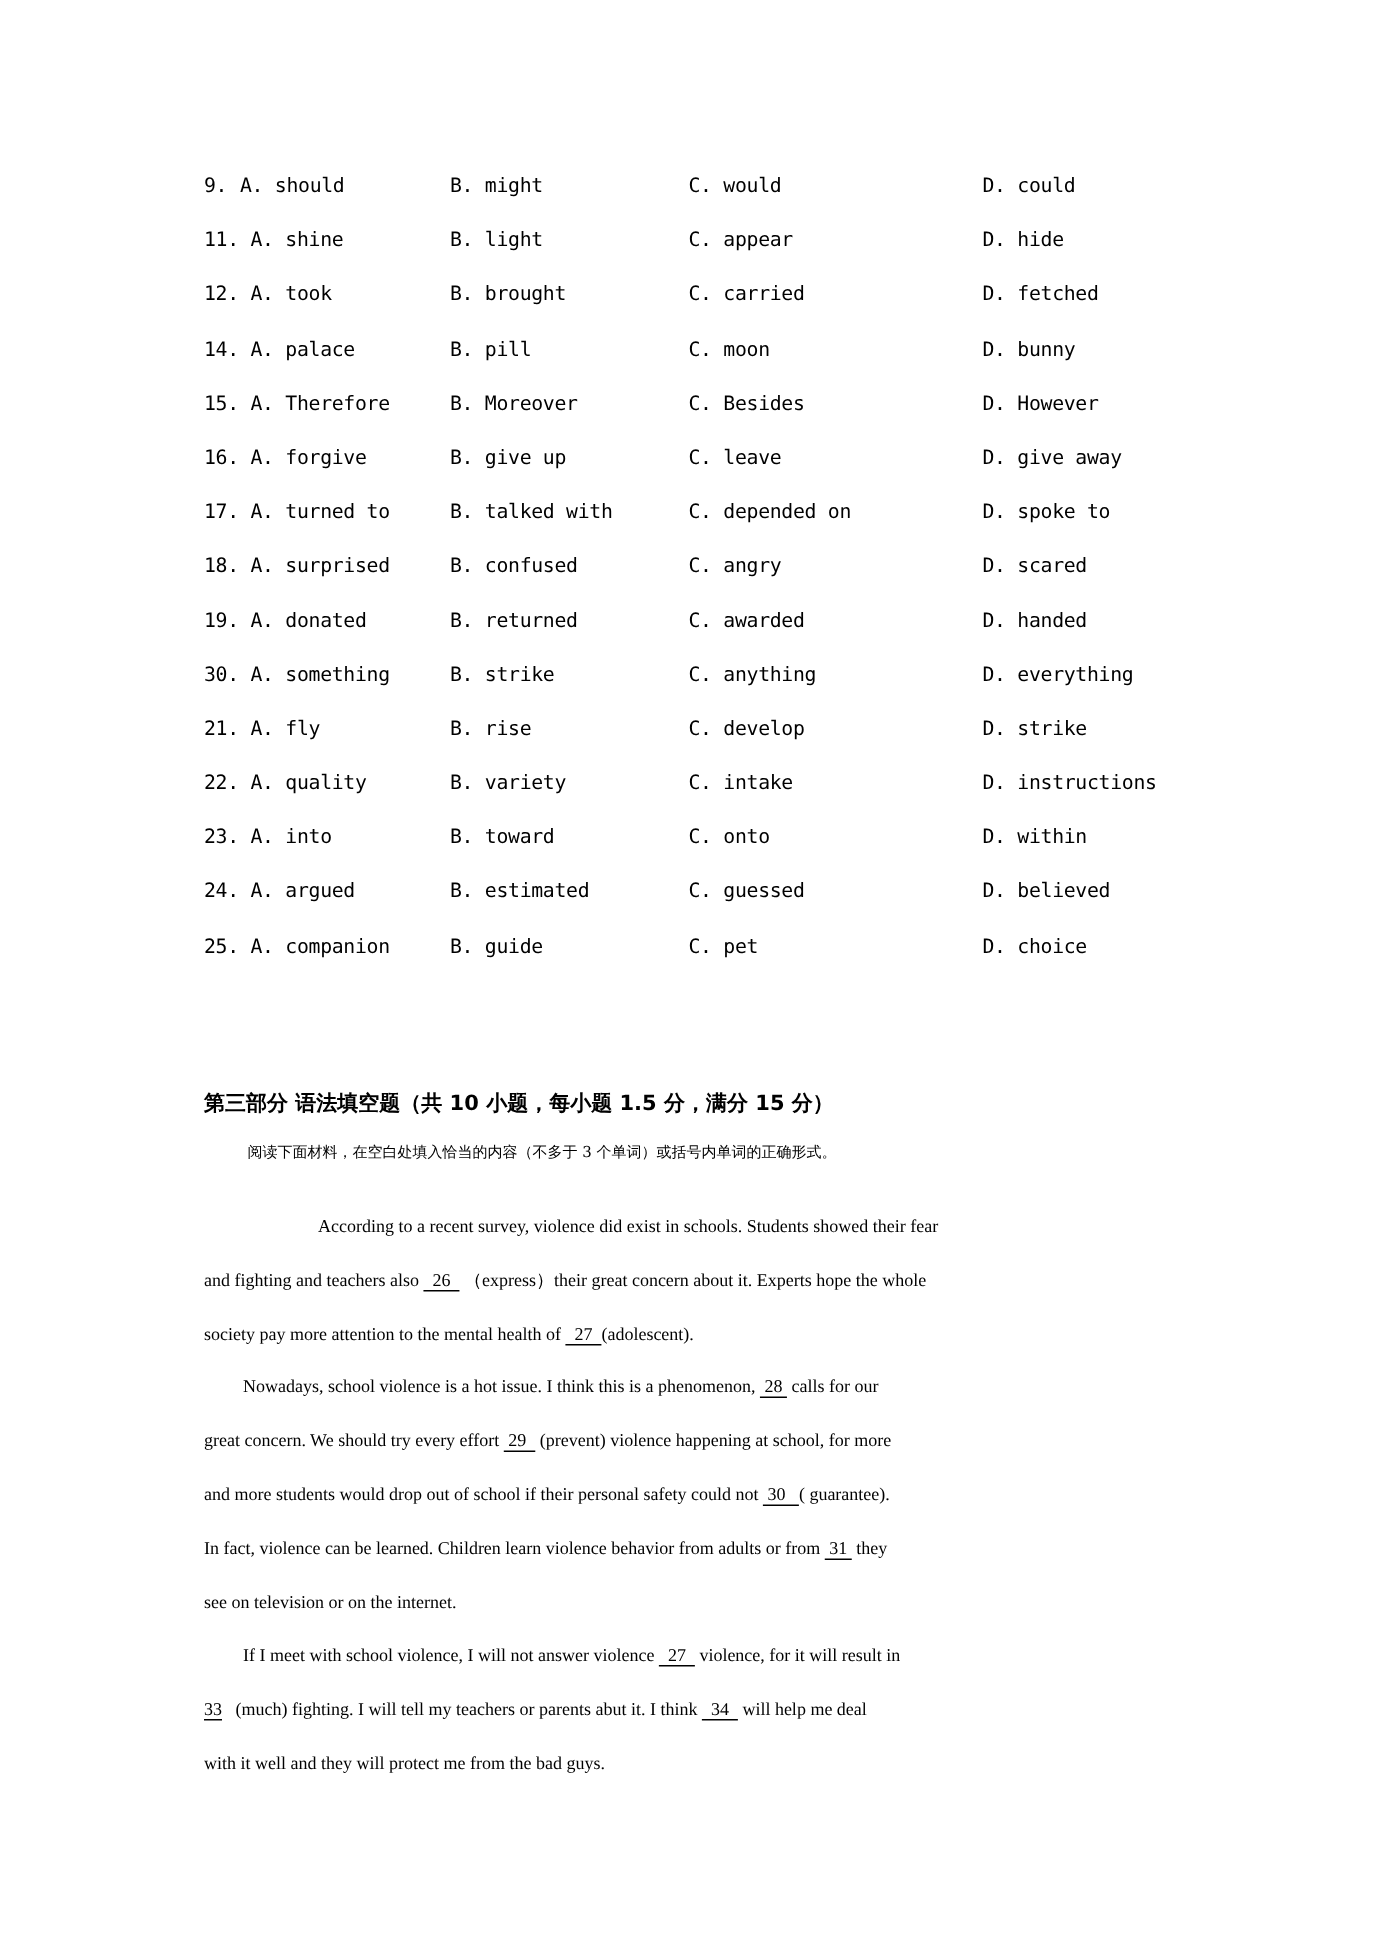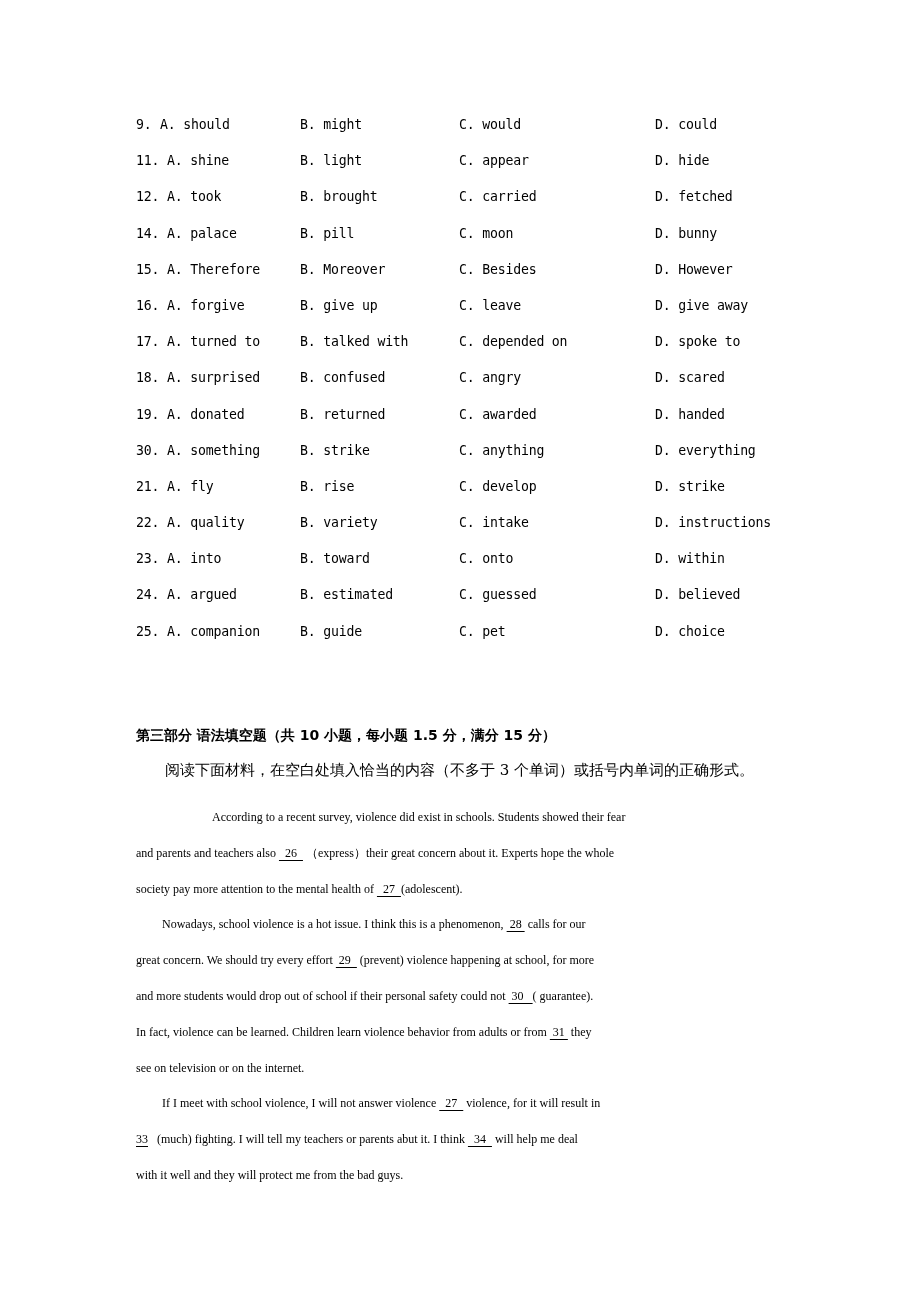--- a/index.html
+++ b/index.html
@@ -65,21 +65,21 @@
     white-space: nowrap;
   }
 
   
   .instruction {
     position: absolute;
     left: 136px;
     top: 761px;
     width: 770px;
     font-family: "DejaVu Serif", "Liberation Serif", serif;
-    font-size: 15px;
+    font-size: 10px;
     text-indent: 29px;
     white-space: nowrap;
   }
 
   
   .passage {
     position: absolute;
     left: 136px;
     top: 800px;
     width: 772px;
@@ -216,21 +216,21 @@
         <span class="mc-cell mc-d">D. choice</span>
       </div>
     </div>
 
   <div class="section-heading">第三部分 语法填空题（共 10 小题，每小题 1.5 分，满分 15 分）</div>
 
   <div class="instruction">阅读下面材料，在空白处填入恰当的内容（不多于 3 个单词）或括号内单词的正确形式。</div>
 
   <div class="passage">
       <div class="p-line indent-big"><span class="nb">According to a recent survey, violence did exist in schools. Students showed their fear</span></div>
-      <div class="p-line"><span class="nb">and parents and teachers also </span><span class="blank">  26  </span><span class="nb"> （express）their great concern about it. Experts hope the whole</span></div>
+      <div class="p-line"><span class="nb">and fighting and teachers also </span><span class="blank">  26  </span><span class="nb"> （express）their great concern about it. Experts hope the whole</span></div>
       <div class="p-line"><span class="nb">society pay more attention to the mental health of </span><span class="blank">  27  </span><span class="nb">(adolescent).</span></div>
       <div class="p-line indent"><span class="nb">Nowadays, school violence is a hot issue. I think this is a phenomenon, </span><span class="blank"> 28 </span><span class="nb"> calls for our</span></div>
       <div class="p-line"><span class="nb">great concern. We should try every effort </span><span class="blank"> 29  </span><span class="nb"> (prevent) violence happening at school, for more</span></div>
       <div class="p-line"><span class="nb">and more students would drop out of school if their personal safety could not </span><span class="blank"> 30   </span><span class="nb">( guarantee).</span></div>
       <div class="p-line"><span class="nb">In fact, violence can be learned. Children learn violence behavior from adults or from </span><span class="blank"> 31 </span><span class="nb"> they</span></div>
       <div class="p-line"><span class="nb">see on television or on the internet.</span></div>
       <div class="p-line indent"><span class="nb">If I meet with school violence, I will not answer violence </span><span class="blank">  27  </span><span class="nb"> violence, for it will result in</span></div>
       <div class="p-line"><span class="blank">33</span><span class="nb">   (much) fighting. I will tell my teachers or parents abut it. I think </span><span class="blank">  34  </span><span class="nb"> will help me deal</span></div>
       <div class="p-line"><span class="nb">with it well and they will protect me from the bad guys.</span></div>
     </div>

